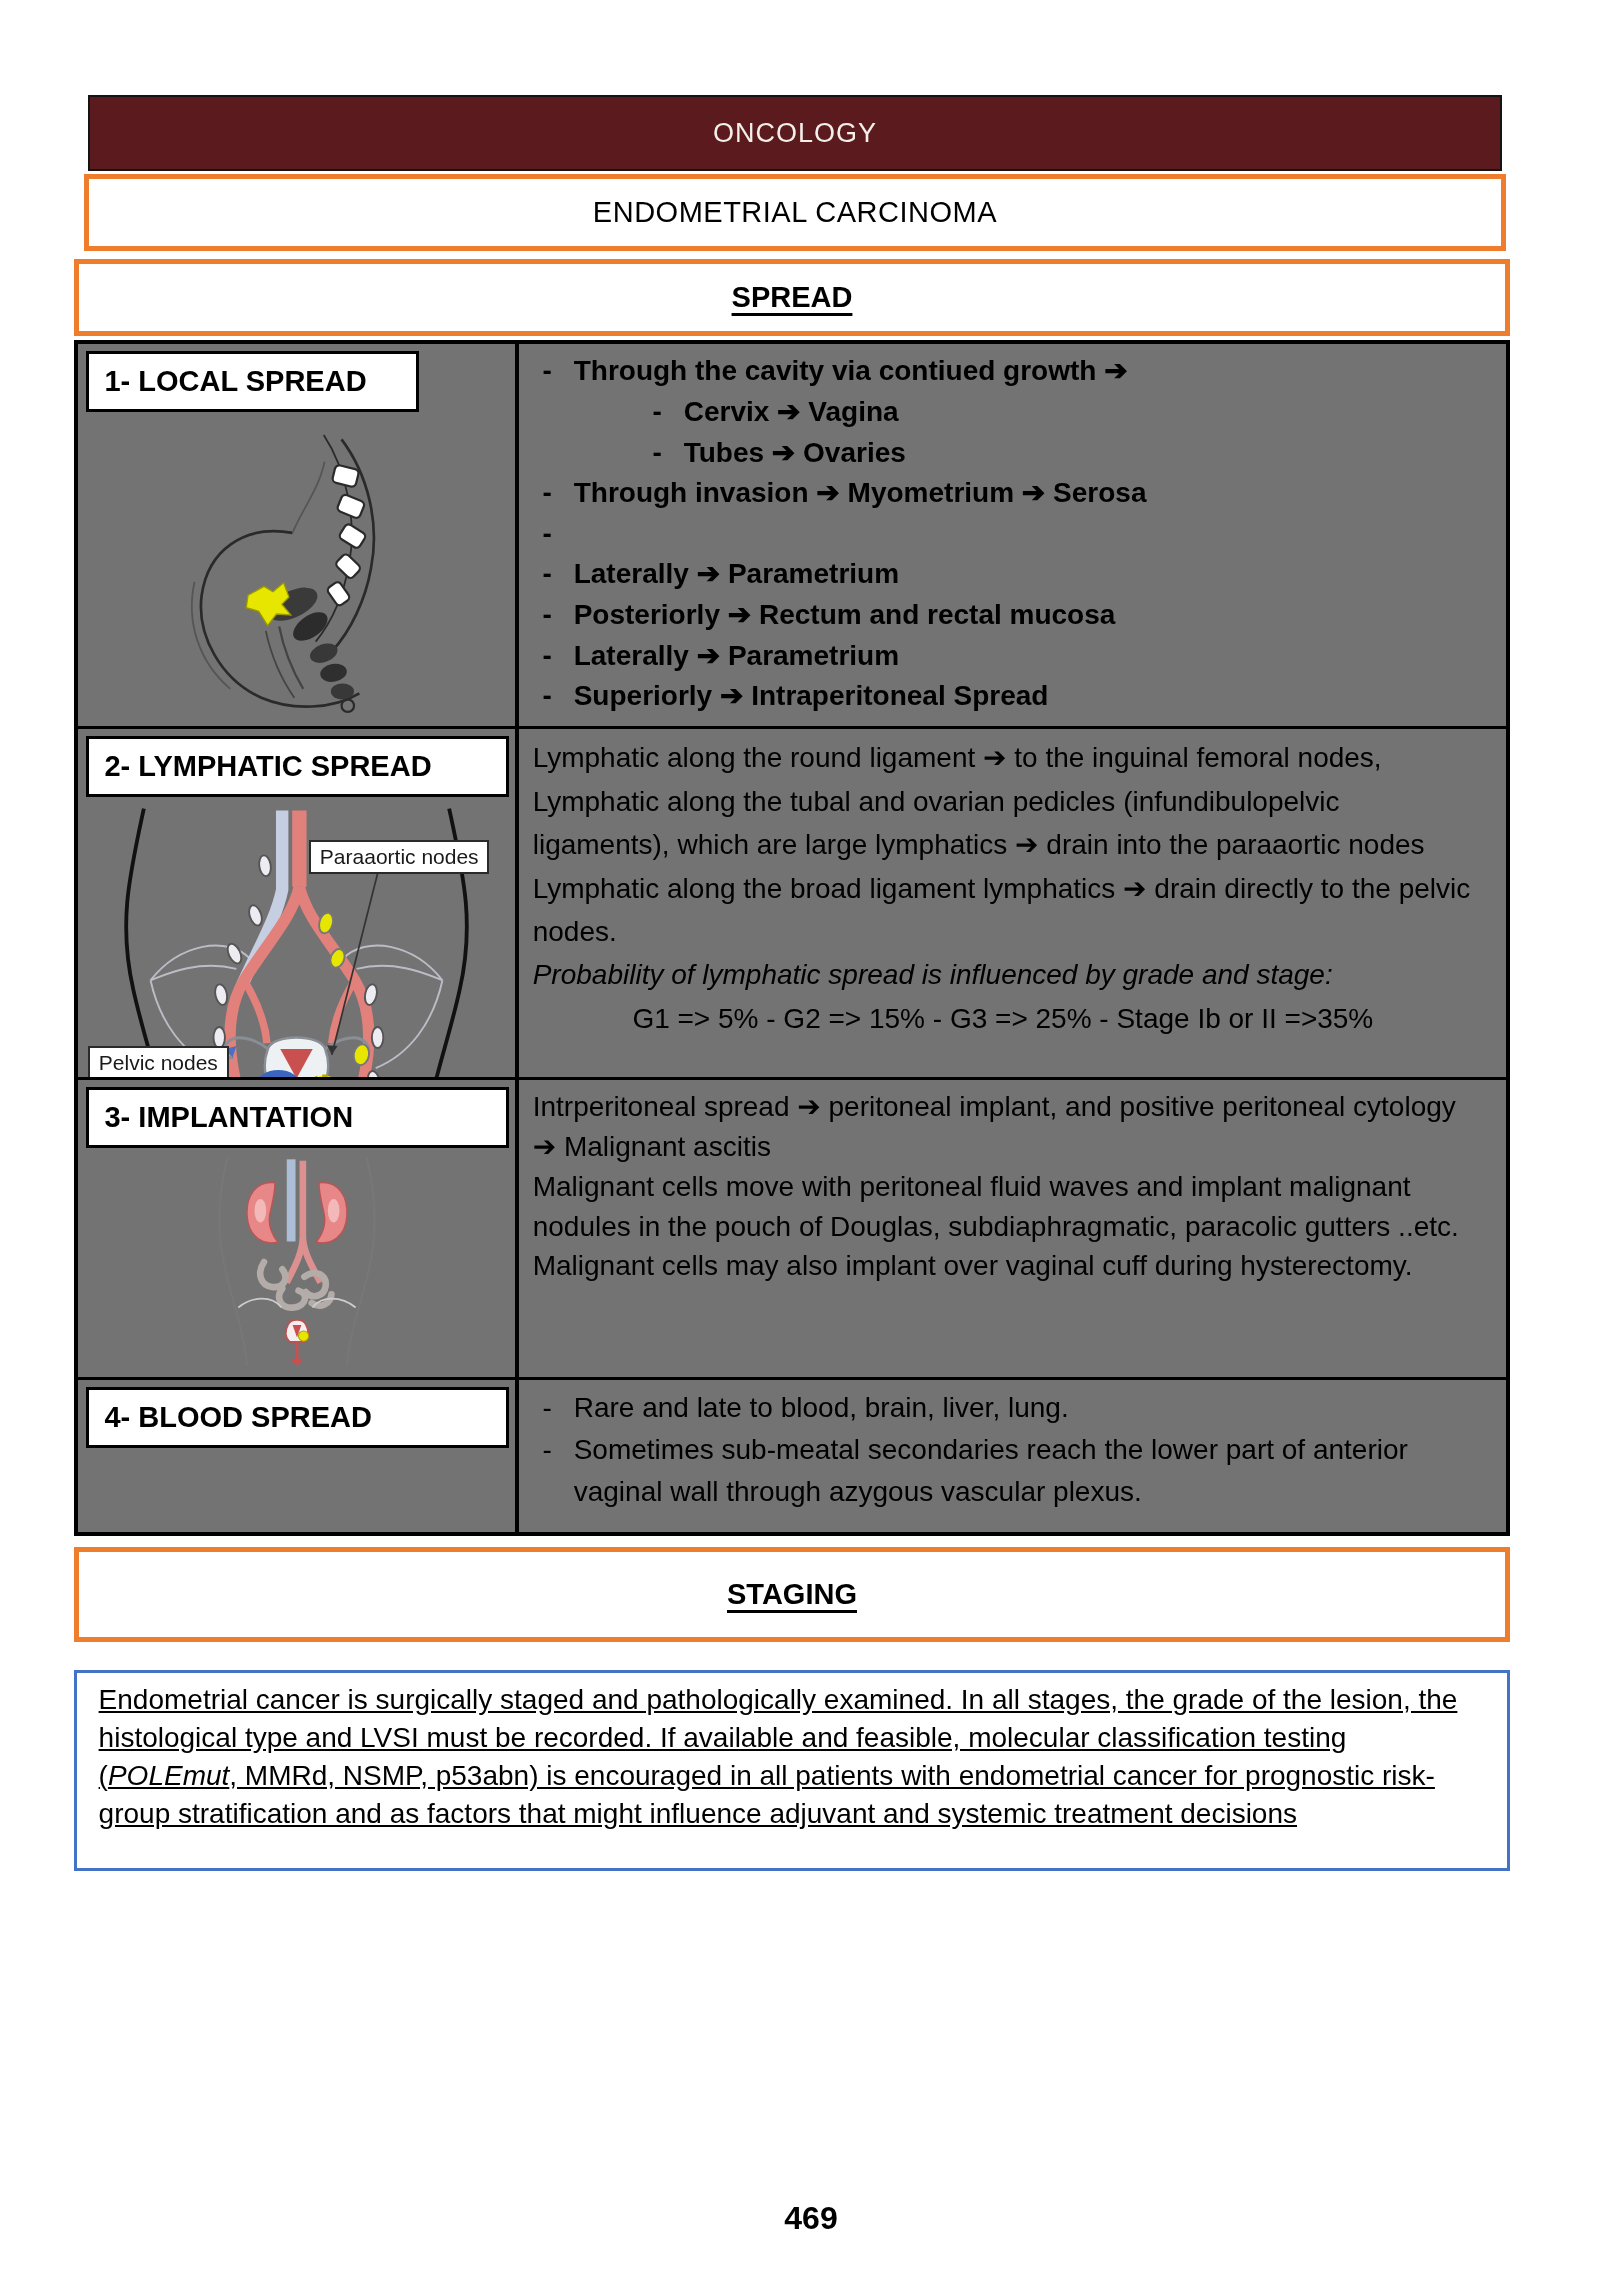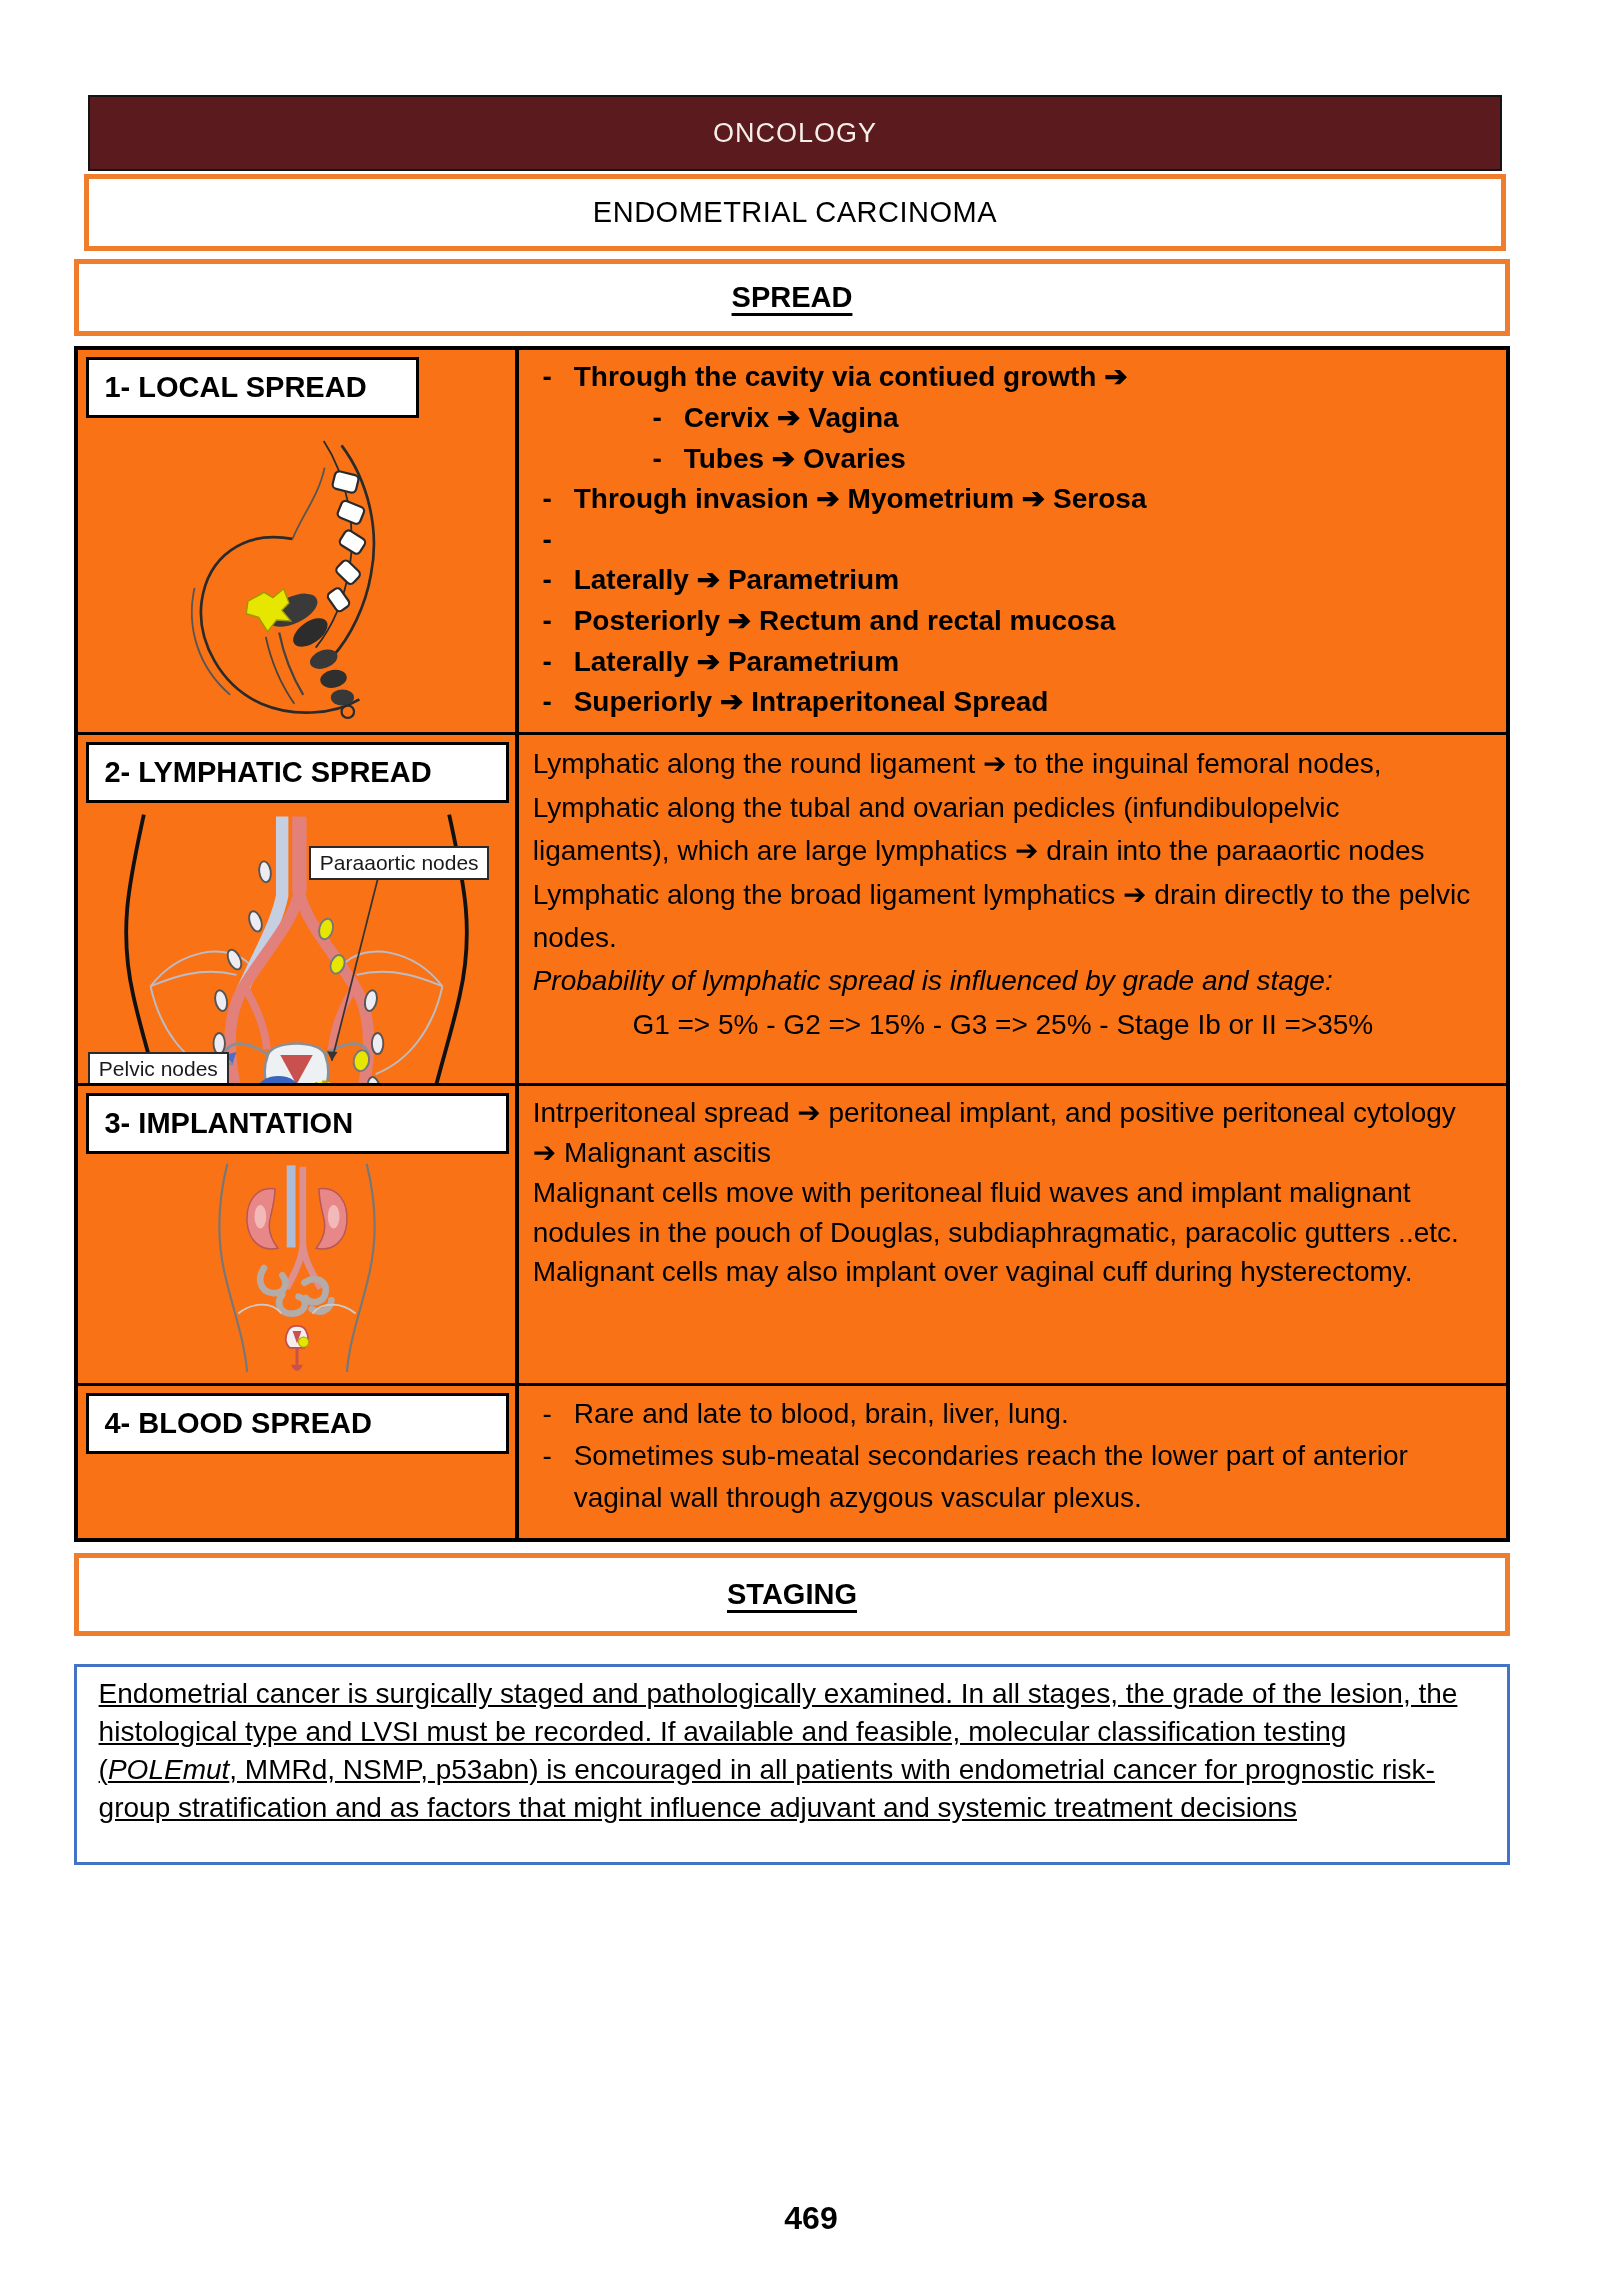--- a/index.html
+++ b/index.html
@@ -27,21 +27,21 @@
     margin-top:7.8px; height:77px;
     border:5.9px solid #EE7E2E; background:#fff;
     display:flex; align-items:center; justify-content:center;
   }
   .section-banner .ttl {
     font-size:29px; font-weight:bold;
     text-decoration:underline; text-decoration-thickness:2.9px; text-underline-offset:5.9px;
   }
 
   
-  .spread-table { margin-top:10px; border:4.9px solid #000; background:#f97316; }
+  .spread-table { margin-top:4px; border:4.9px solid #000; background:#737373; }
   .trow { display:flex; border-top:3.9px solid #000; overflow:hidden; }
   .trow:first-child { border-top:none; }
   .r1 { height:382px; } .r2 { height:351px; } .r3 { height:300px; } .r4 { height:155px; }
   .cell-left { width:441px; min-width:441px; border-right:4.9px solid #000; position:relative; }
   .cell-right { flex:1; padding:7.8px 33px 0 13.7px; font-size:28px; }
 
   .hdr-box {
     margin:7.8px 5.9px 0 7.8px; height:61px;
     border:3.9px solid #000; background:#fff;
     display:flex; align-items:center; padding-left:15.7px;
@@ -279,21 +279,21 @@
           <li class="lvl1">
               <span class="dash">-</span>
               <span>Sometimes sub-meatal secondaries reach the lower part of anterior vaginal wall through azygous vascular plexus.</span>
             </li>
         </ul>
       </div>
     </div>
 
   </div>
 
-  <div class="section-banner" style="margin-top:11.8px; height:83px;">
+  <div class="section-banner" style="margin-top:11.8px; height:95px;">
     <span class="ttl">STAGING</span>
   </div>
 
   <div class="staging-note">
     <span>Endometrial cancer is surgically staged and pathologically examined. In all stages, the grade of the lesion, the histological type and LVSI must be recorded. If available and feasible, molecular classification testing (</span><i>POLEmut</i><span>, MMRd, NSMP, p53abn) is encouraged in all patients with endometrial cancer for prognostic risk-group stratification and as factors that might influence adjuvant and systemic treatment decisions</span>
   </div>
 
 </div>
 
 <div class="page-number">469</div>

